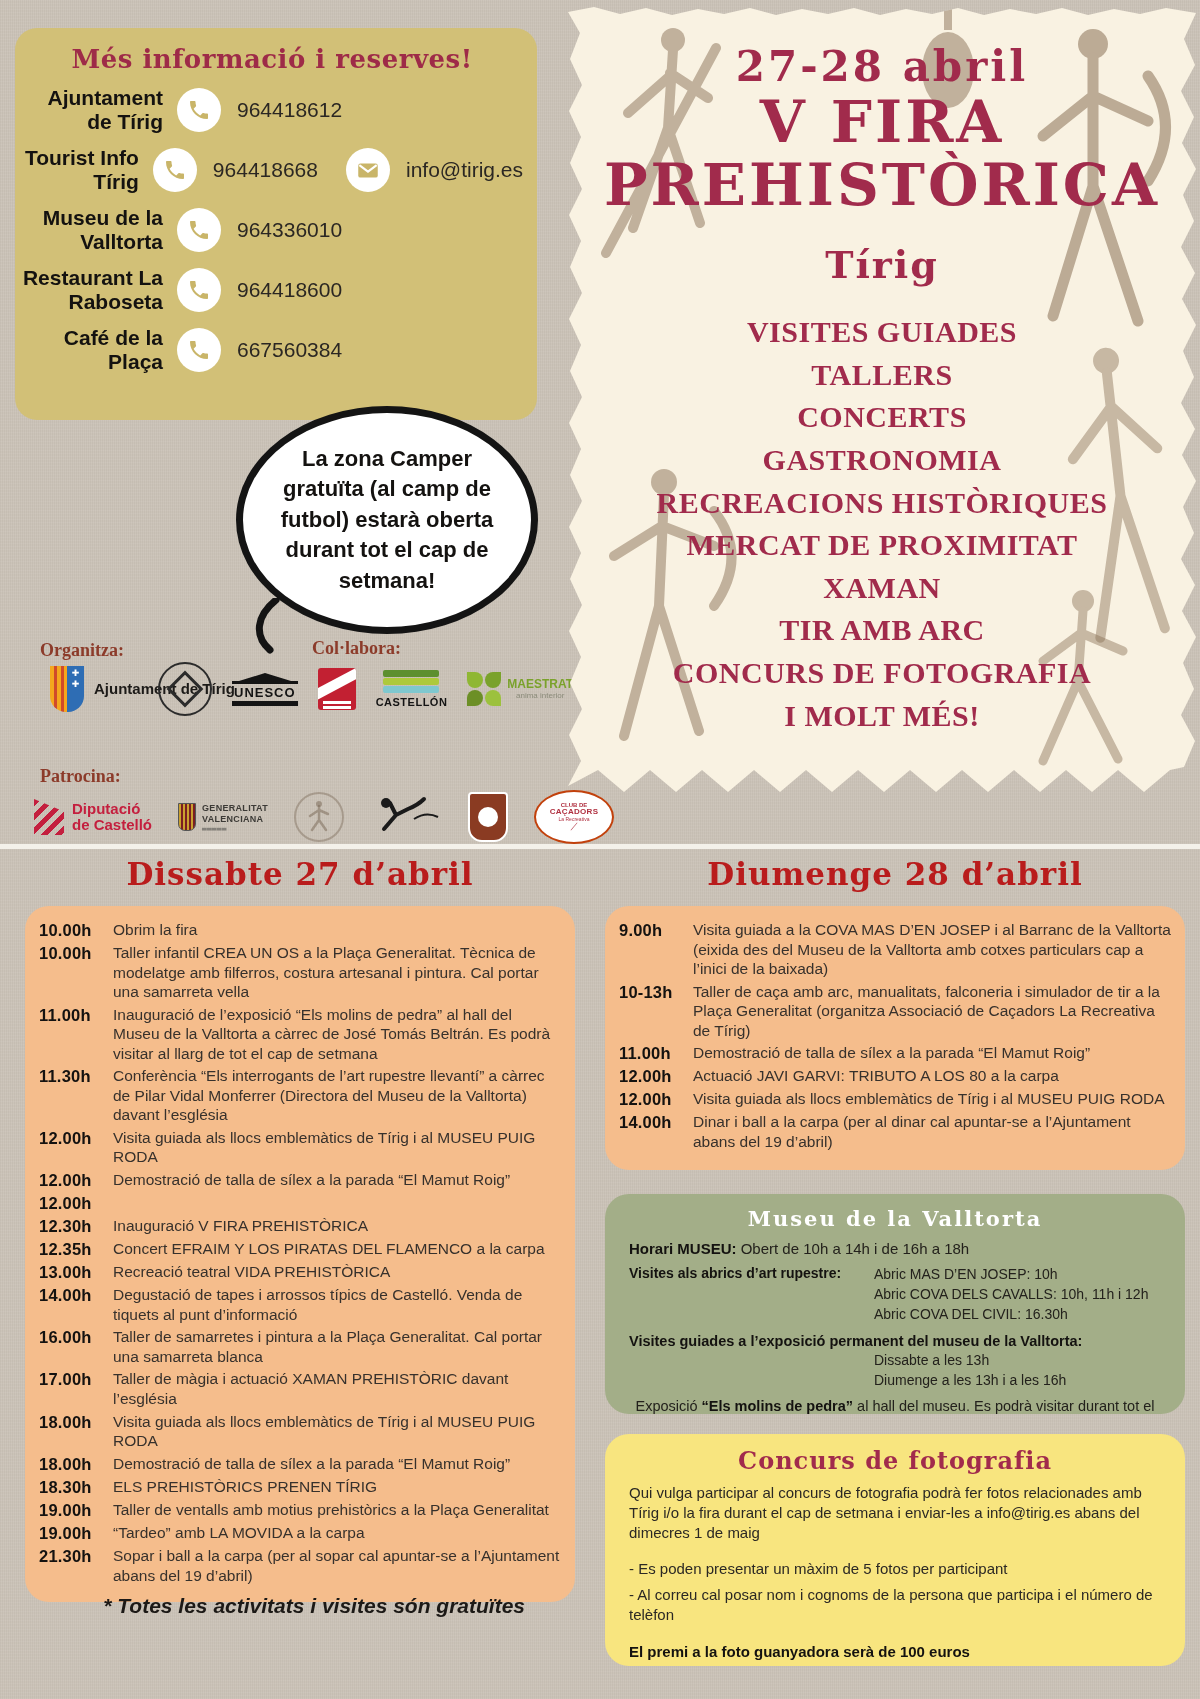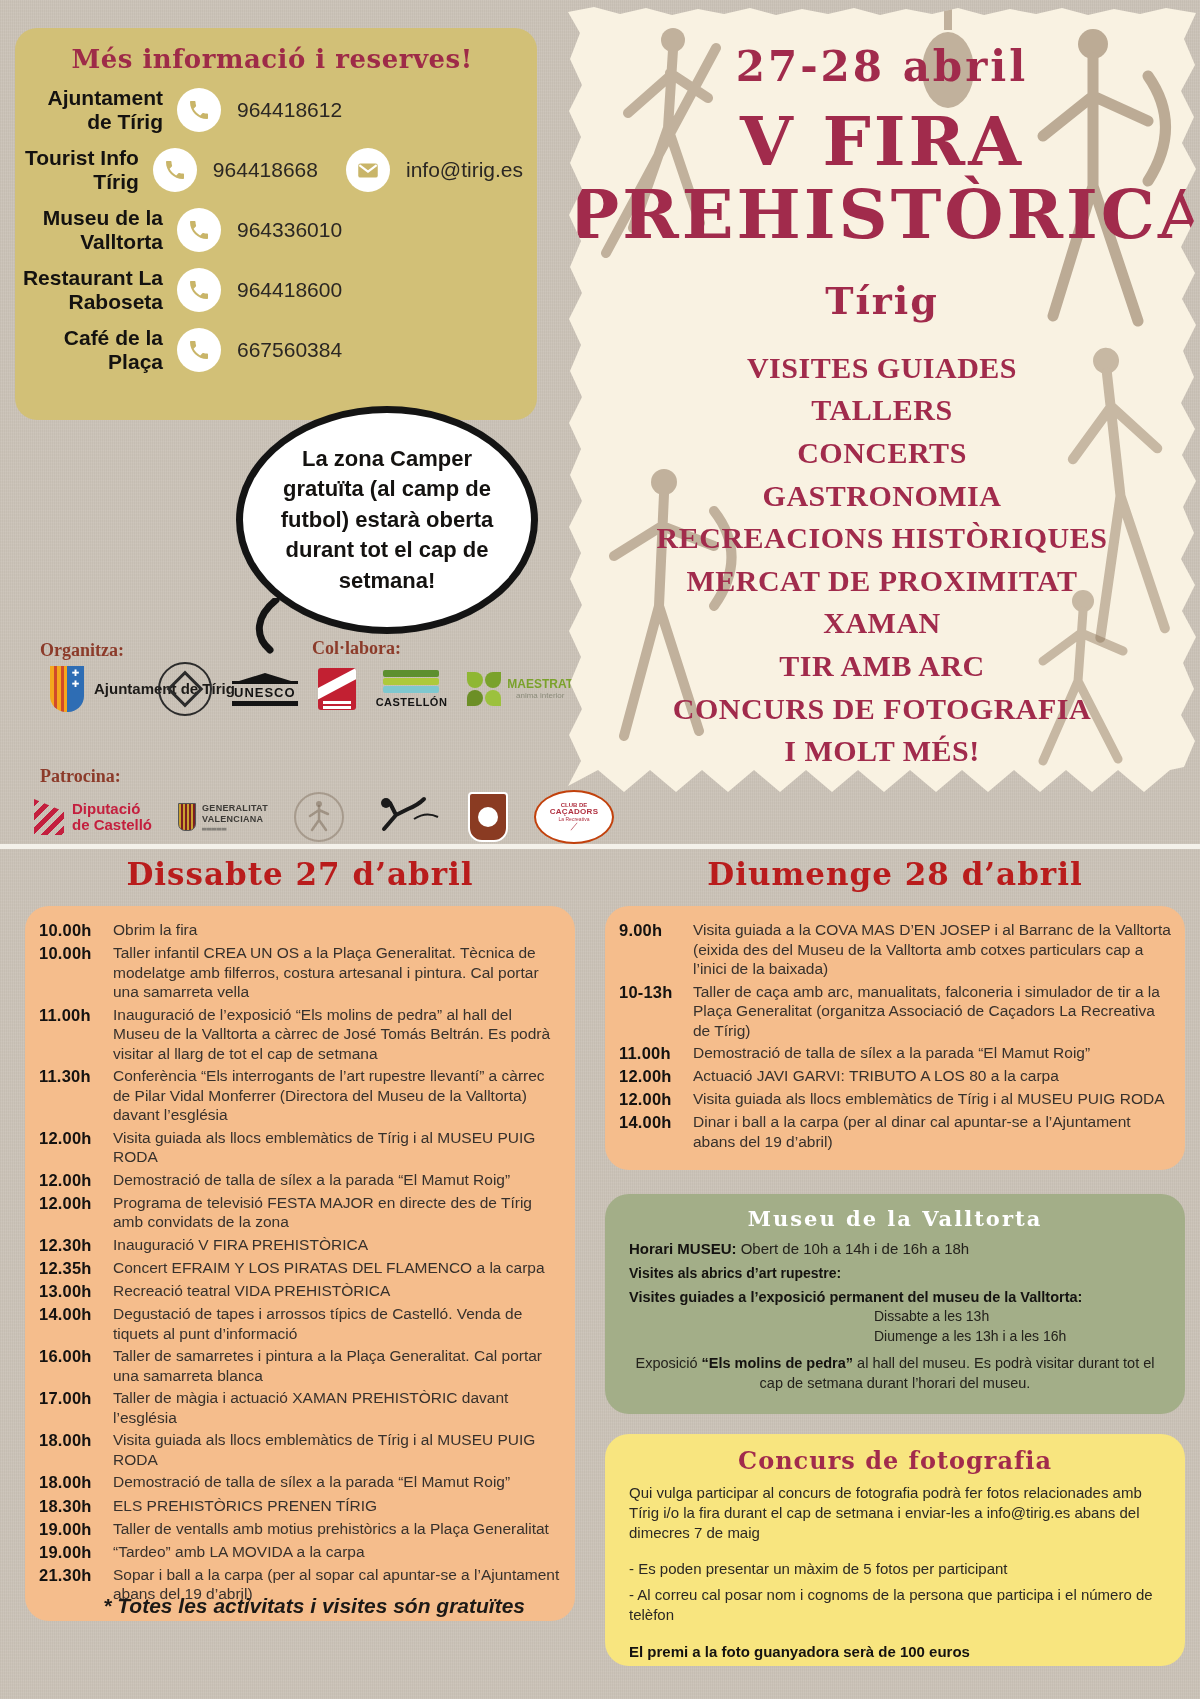--- a/index.html
+++ b/index.html
@@ -79,22 +79,22 @@
   .cac-2{font-size:8px;color:#b03040;font-weight:bold;letter-spacing:.3px;}
   .cac-3{font-size:5px;color:#b03040;}
   .cac-glyph{color:#b03040;font-size:10px;line-height:1;}
 
   
   .cream{left:568px;top:6px;width:628px;height:786px;background:#f9f2e2;
     clip-path:polygon(0px 6px,26px 1px,52px 8px,78px 2px,104px 9px,130px 3px,156px 8px,182px 2px,208px 9px,234px 3px,260px 8px,286px 2px,312px 9px,338px 3px,364px 8px,390px 2px,416px 9px,442px 3px,468px 8px,494px 2px,520px 9px,546px 3px,572px 8px,598px 2px,628px 7px,616px 33px,627px 59px,613px 85px,626px 111px,614px 137px,628px 163px,615px 189px,626px 215px,613px 241px,627px 267px,614px 293px,628px 319px,615px 345px,626px 371px,613px 397px,627px 423px,614px 449px,628px 475px,615px 501px,626px 527px,613px 553px,627px 579px,614px 605px,628px 631px,615px 657px,626px 683px,613px 709px,627px 735px,616px 761px,602px 764px,576px 786px,550px 764px,524px 786px,498px 764px,472px 786px,446px 764px,420px 786px,394px 764px,368px 786px,342px 764px,316px 786px,290px 764px,264px 786px,238px 764px,212px 786px,186px 764px,160px 786px,134px 764px,108px 786px,82px 764px,56px 786px,30px 764px,0px 780px,13px 755px,1px 729px,14px 703px,2px 677px,13px 651px,1px 625px,14px 599px,2px 573px,13px 547px,1px 521px,14px 495px,2px 469px,13px 443px,1px 417px,14px 391px,2px 365px,13px 339px,1px 313px,14px 287px,2px 261px,13px 235px,1px 209px,14px 183px,2px 157px,13px 131px,1px 105px,14px 79px,2px 53px,12px 27px);}
   .fig{position:absolute;z-index:1;}
   .poster-inner{position:relative;z-index:2;text-align:center;color:#a12b4c;padding-top:36px;}
   .poster-date{font-family:"DejaVu Serif",serif;font-weight:bold;font-size:42px;letter-spacing:3px;}
-  .poster-title{font-family:"DejaVu Serif",serif;font-weight:bold;font-size:68px;line-height:1.08;
-                letter-spacing:3px;margin-top:14px;}
+  .poster-title{font-family:"DejaVu Serif",serif;font-weight:bold;font-size:58px;line-height:1.08;
+                letter-spacing:3px;}
   .poster-town{font-family:"DejaVu Serif",serif;font-weight:bold;font-size:38px;margin-top:26px;letter-spacing:2px;}
   .poster-acts{margin-top:24px;font-family:"Liberation Serif",serif;font-weight:bold;font-size:30px;
                line-height:1.42;letter-spacing:.5px;color:#a12b4c;}
 
   
   .divider{left:0;top:844px;width:1200px;height:5px;background:#f4f1ea;}
   .day-header{font-family:"DejaVu Serif",serif;font-weight:bold;font-size:31px;color:#b91c1c;
               text-align:center;letter-spacing:1px;}
   .hdr-left{left:25px;top:856px;width:550px;}
   .hdr-right{left:605px;top:856px;width:580px;}
@@ -377,21 +377,20 @@
     <div class="ev">
         <div class="ev-t">12.00h</div>
         <div class="ev-d">Visita guiada als llocs emblemàtics de Tírig i al MUSEU PUIG RODA</div>
       </div>
     <div class="ev">
         <div class="ev-t">12.00h</div>
         <div class="ev-d">Demostració de talla de sílex a la parada “El Mamut Roig”</div>
       </div>
     <div class="ev">
         <div class="ev-t">12.00h</div>
-        <div class="ev-d">Programa de televisió FESTA MAJOR en directe des de Tírig amb convidats de la zona</div>
       </div>
     <div class="ev">
         <div class="ev-t">12.30h</div>
         <div class="ev-d">Inauguració V FIRA PREHISTÒRICA</div>
       </div>
     <div class="ev">
         <div class="ev-t">12.35h</div>
         <div class="ev-d">Concert EFRAIM Y LOS PIRATAS DEL FLAMENCO a la carpa</div>
       </div>
     <div class="ev">
@@ -468,34 +467,39 @@
   </div>
 
   <div class="abs museum">
     <div class="museum-title">Museu de la Valltorta</div>
     <div class="m-line">
       <span class="m-bold">Horari MUSEU:</span>
       <span>Obert de 10h a 14h i de 16h a 18h</span>
     </div>
     <div class="m-cols">
       <div class="m-label">Visites als abrics d’art rupestre:</div>
+      <div class="m-vals">
+        <div>Abric MAS D’EN JOSEP: 10h</div>
+        <div>Abric COVA DELS CAVALLS: 10h, 11h i 12h</div>
+        <div>Abric COVA DEL CIVIL: 16.30h</div>
+      </div>
     </div>
     <div class="m-line m-bold" style="font-size:14.5px;margin-bottom:2px;">Visites guiades a l’exposició permanent del museu de la Valltorta:</div>
     <div class="m-guiades">
       <div>Dissabte a les 13h</div>
       <div>Diumenge a les 13h i a les 16h</div>
     </div>
     <div class="m-expo">
       <span>Exposició </span><span class="m-bold">“Els molins de pedra”</span><span> al hall del museu. Es podrà visitar durant tot el cap de setmana durant l’horari del museu.</span>
     </div>
   </div>
 
   <div class="abs contest">
     <div class="contest-title">Concurs de fotografia</div>
-    <p>Qui vulga participar al concurs de fotografia podrà fer fotos relacionades amb Tírig i/o la fira durant el cap de setmana i enviar-les a info@tirig.es abans del dimecres 7 de maig</p>
+    <p>Qui vulga participar al concurs de fotografia podrà fer fotos relacionades amb Tírig i/o la fira durant el cap de setmana i enviar-les a info@tirig.es abans del dimecres 1 de maig</p>
     <div class="gap"></div>
     <p>- Es poden presentar un màxim de 5 fotos per participant</p>
     <p>- Al correu cal posar nom i cognoms de la persona que participa i el número de telèfon</p>
     <div class="gap"></div>
     <p class="prize">El premi a la foto guanyadora serà de 100 euros</p>
   </div>
 
 </div>
 
 </body></html>

